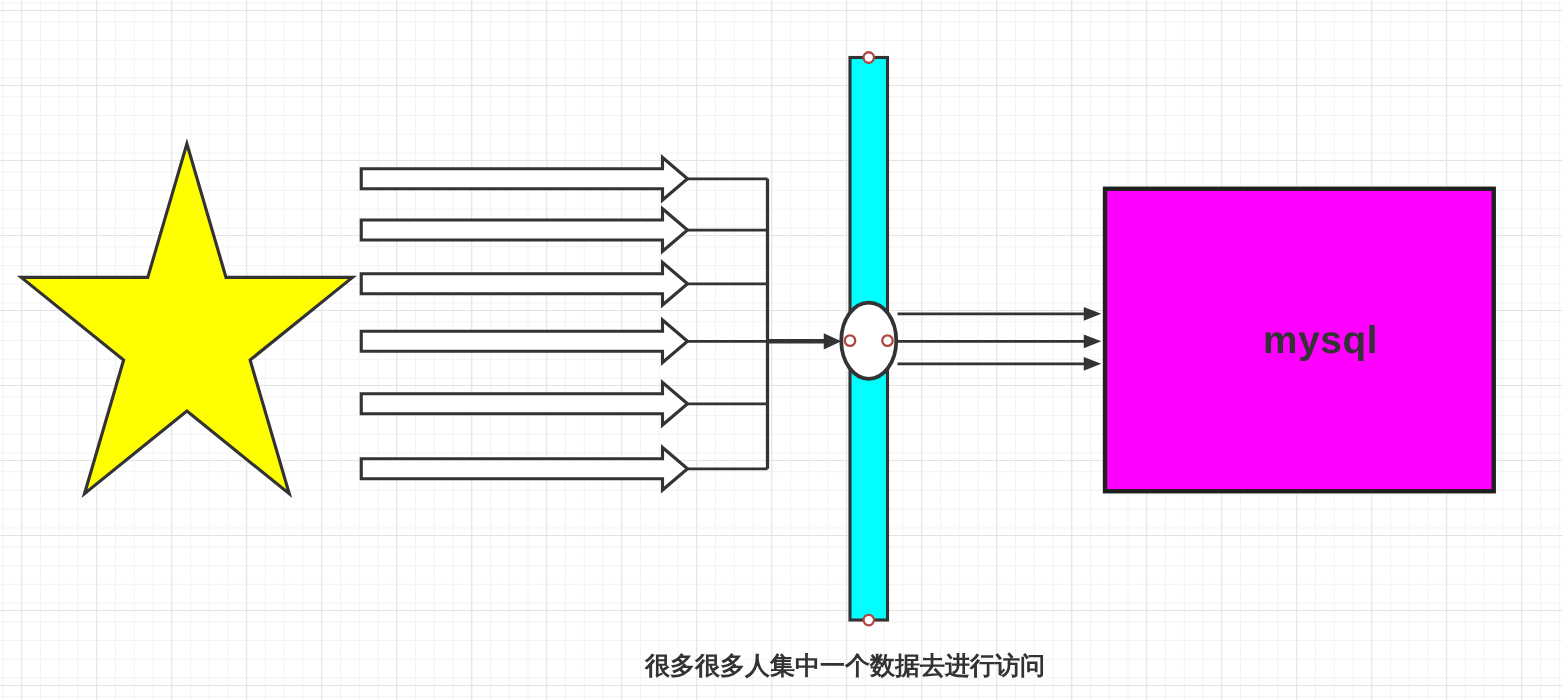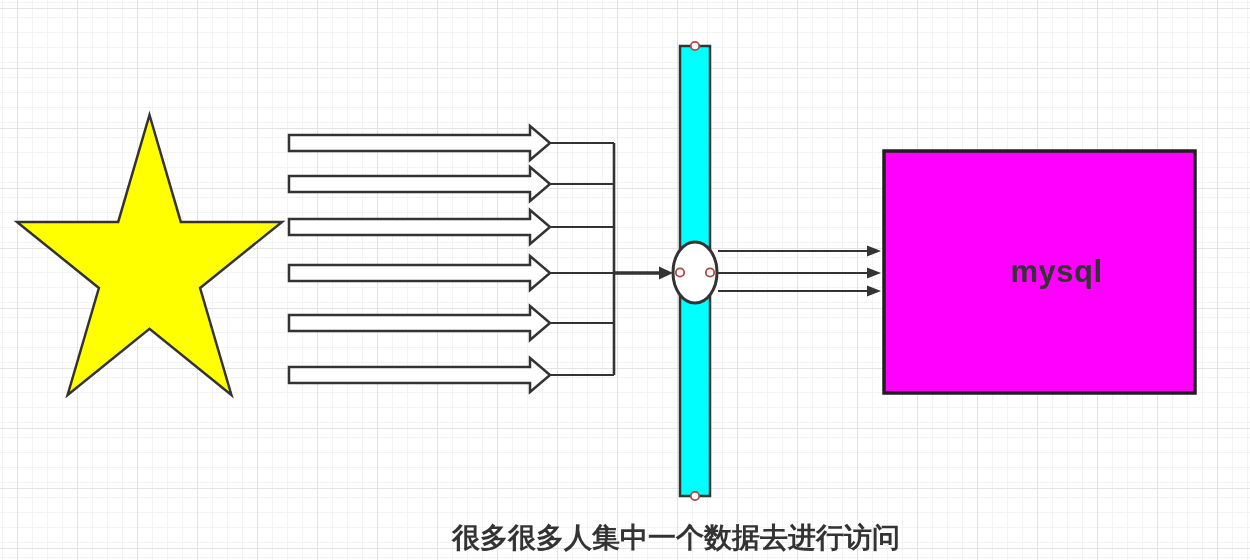--- a/index.html
+++ b/index.html
@@ -43,21 +43,21 @@
     font-weight: 700;
     letter-spacing: 0.5px;
     margin-left: 17px;
   }
 
   .caption {
     position: absolute;
     left: 676px; top: 519px;
     transform: translateX(-50%);
     white-space: nowrap;
-    font-size: 28px;
+    font-size: 20px;
     font-weight: 700;
   }
 
   .watermark {
     position: absolute;
     right: 7px; top: 533px;
     font-size: 14.5px;
     font-weight: 400;
     letter-spacing: 0.5px;
   }

